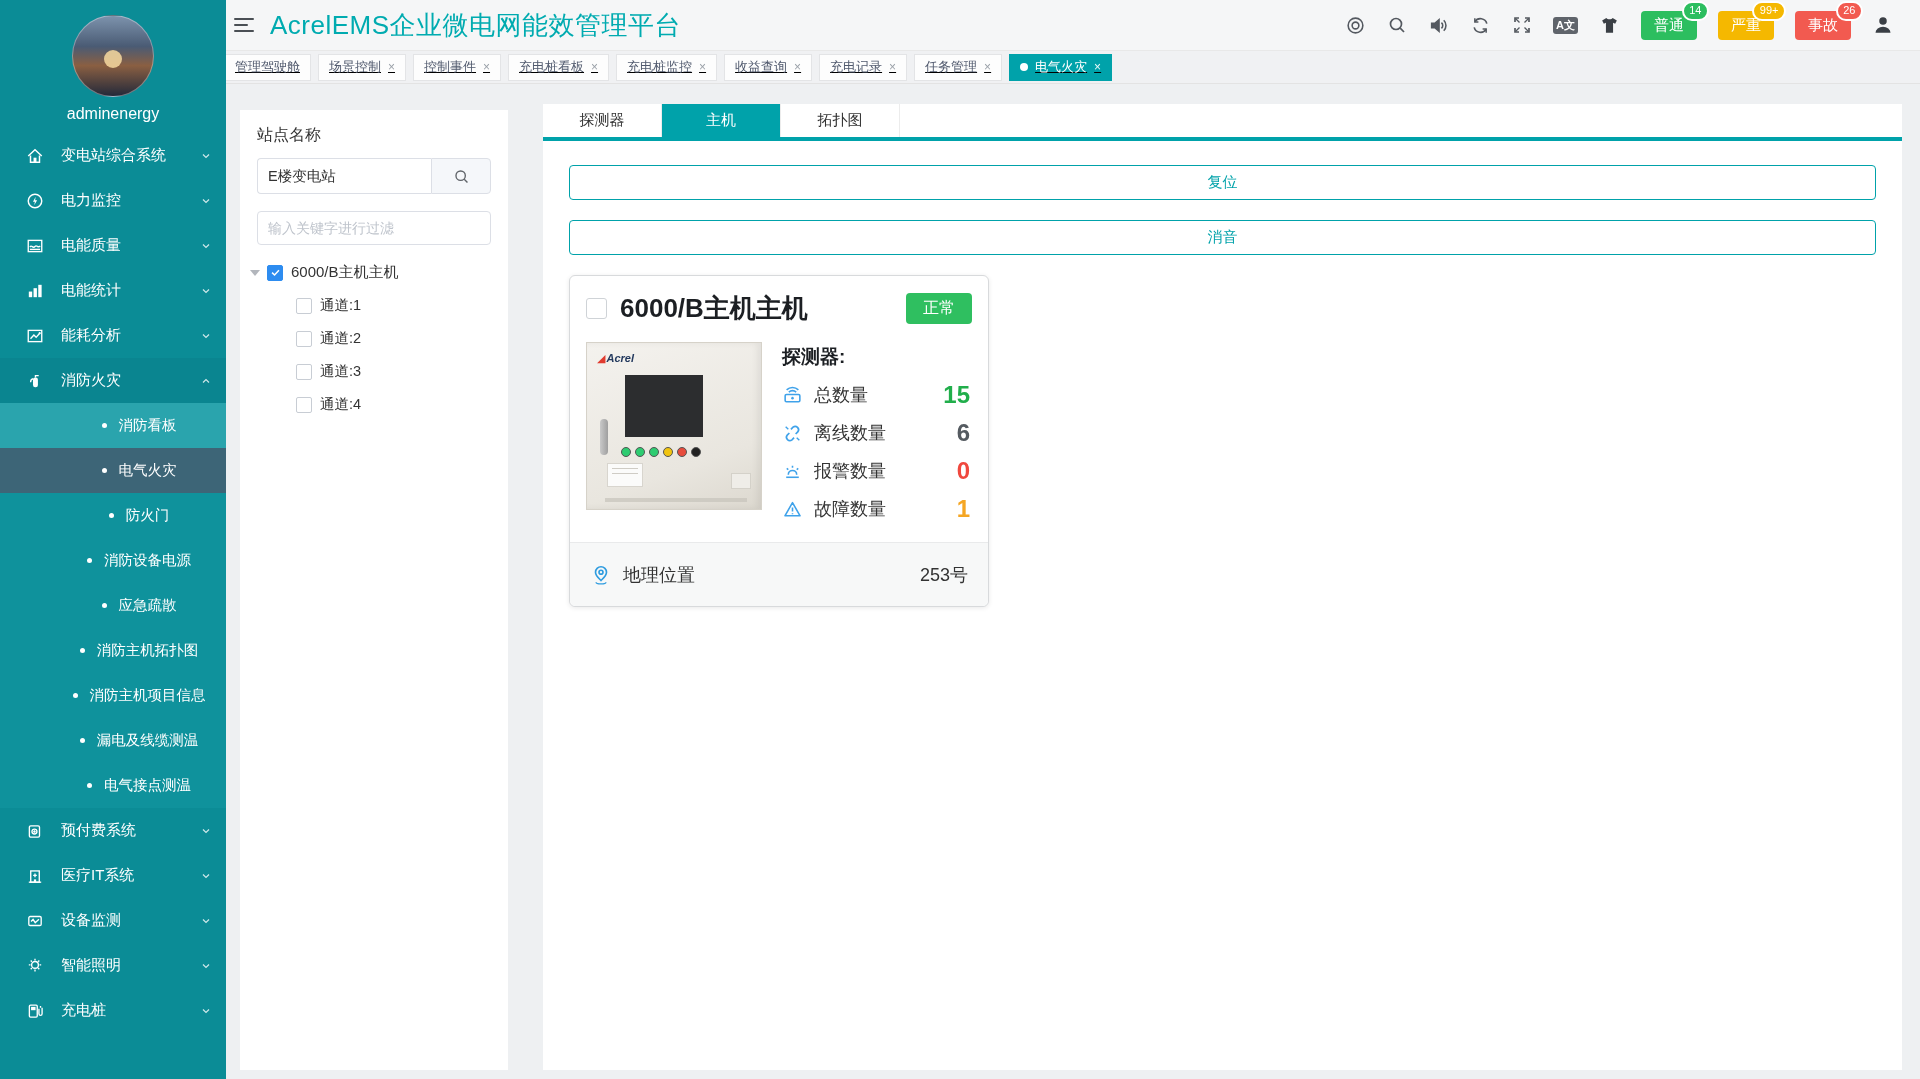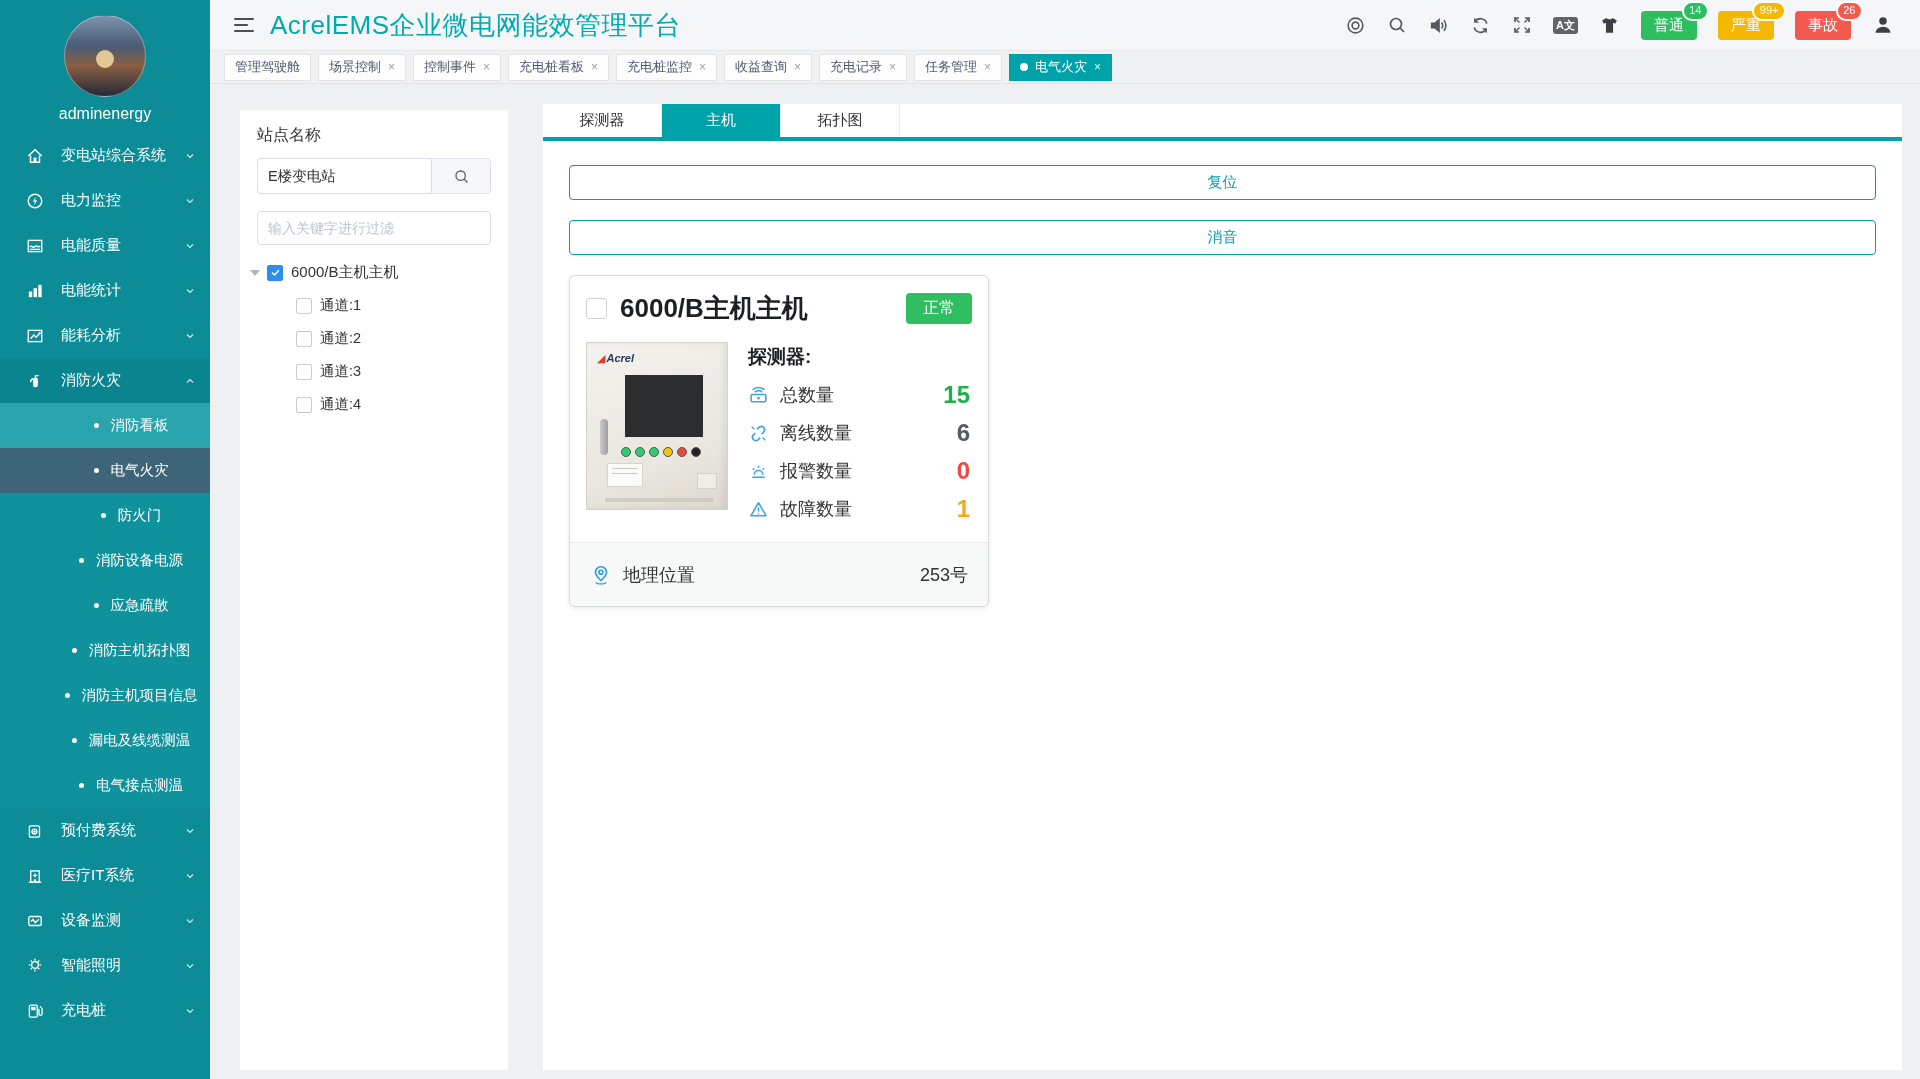--- a/index.html
+++ b/index.html
@@ -1,20 +1,20 @@
 <!DOCTYPE html>
 <html><head>
 <meta charset="utf-8">
 <style>
   * { margin:0; padding:0; box-sizing:border-box; }
   html,body { width:1920px; height:1079px; overflow:hidden;
     font-family:"Liberation Sans","DejaVu Sans",sans-serif; background:#eef0f2; }
 
   
-  .sidebar { position:absolute; left:0; top:0; width:210px; height:1079px;
+  .sidebar { position:absolute; left:0; top:0; width:226px; height:1079px;
     background:#0b8c96; color:#fff; z-index:5; }
   .avatar { width:82px; height:82px; border-radius:50%; margin:15px auto 8px;
     border:1px solid rgba(255,255,255,.35); overflow:hidden;
     background:linear-gradient(180deg,#7d93ad 0%,#4a5b74 38%,#8a5f42 62%,#23293a 100%); }
   .avatar .sun { width:18px; height:18px; border-radius:50%; background:#f7d9a0;
     margin:34px auto 0; opacity:.85; }
   .username { text-align:center; font-size:16px; color:#fff; margin-bottom:10px; }
   .menu { }
   .menu-item { height:45px; display:flex; align-items:center; padding:0 14px 0 26px;
     font-size:15px; cursor:pointer; }
@@ -47,21 +47,21 @@
   .alarm-btn.red   { background:#f25a50; }
   .alarm-count { position:absolute; top:-10px; right:-12px; color:#fff; font-size:11px;
     border-radius:10px; padding:1.5px 5.5px; border:2px solid #fff; line-height:1.2; }
   .alarm-count.green { background:#2cbe5f; }
   .alarm-count.amber { background:#f5b800; }
   .alarm-count.red   { background:#f25a50; }
 
   
   .tabbar { position:absolute; left:210px; top:51px; right:0; height:33px;
     background:#f0f1f3; border-bottom:1px solid #e3e3e3;
-    display:flex; align-items:center; gap:7px; padding-left:14px; }
+    display:flex; align-items:center; gap:7px; padding-left:14px;text-decoration:underline; }
   .tab { background:#fdfdfd; border:1px solid #e3e4e6; height:27px; display:flex;
     align-items:center; gap:7px; padding:0 10px; font-size:13px; color:#515a6e; cursor:pointer; }
   .tab .tab-close { color:#9aa0a8; font-size:12px; line-height:1; }
   .tab .tab-close::before { content:"×"; }
   .tab.active { background:#00a2aa; border-color:#00a2aa; color:#fff; }
   .tab.active .tab-close { color:#eafafa; }
   .tab-dot { width:8px; height:8px; border-radius:50%; background:#fff; }
 
   
   .station-panel { position:absolute; left:240px; top:110px; width:268px; bottom:9px;
@@ -104,21 +104,21 @@
   
   .card { margin:20px 0 0 26px; width:420px; border:1px solid #d8dadc; border-radius:6px;
     box-shadow:0 1px 5px rgba(0,0,0,.09); background:#fff; }
   .card-head { display:flex; align-items:center; gap:13px; padding:15px 16px 8px; }
   .card-cbx { width:21px; height:21px; border:1px solid #cfd3d7; border-radius:3px; background:#fff; cursor:pointer; }
   .card-title { font-size:26px; font-weight:bold; color:#1c1f23; }
   .status-badge { margin-left:auto; background:#2fbf60; color:#fff; font-size:16px;
     padding:5px 17px; border-radius:4px; }
   .card-body { display:flex; gap:20px; padding:8px 18px 14px 16px; }
 
-  .device-img { position:relative; width:142px; height:168px; flex:0 0 auto;
+  .device-img { position:relative; width:176px; height:168px; flex:0 0 auto;
     background:linear-gradient(160deg,#f4f2ee 0%,#e9e6df 70%,#dcd8cf 100%);
     border:1px solid #d6d2c9; box-shadow:inset -4px 0 6px rgba(0,0,0,.06); }
   .acrel-logo { position:absolute; top:9px; left:10px; font-size:11px; font-weight:bold;
     font-style:italic; color:#243a5e; }
   .acrel-logo .mark { color:#e03b2f; font-style:normal; margin-right:1px; }
   .dev-screen { position:absolute; top:32px; left:38px; width:78px; height:62px;
     background:#2c2d2f; padding:5px; }
   .dev-screen .lcd { width:100%; height:100%;
     background:linear-gradient(180deg,#8fdca4 0%,#55b272 60%,#3f9d60 100%); position:relative; }
   .dev-screen .lcd i { position:absolute; left:8%; width:55%; height:2px; background:rgba(10,60,30,.45); }

